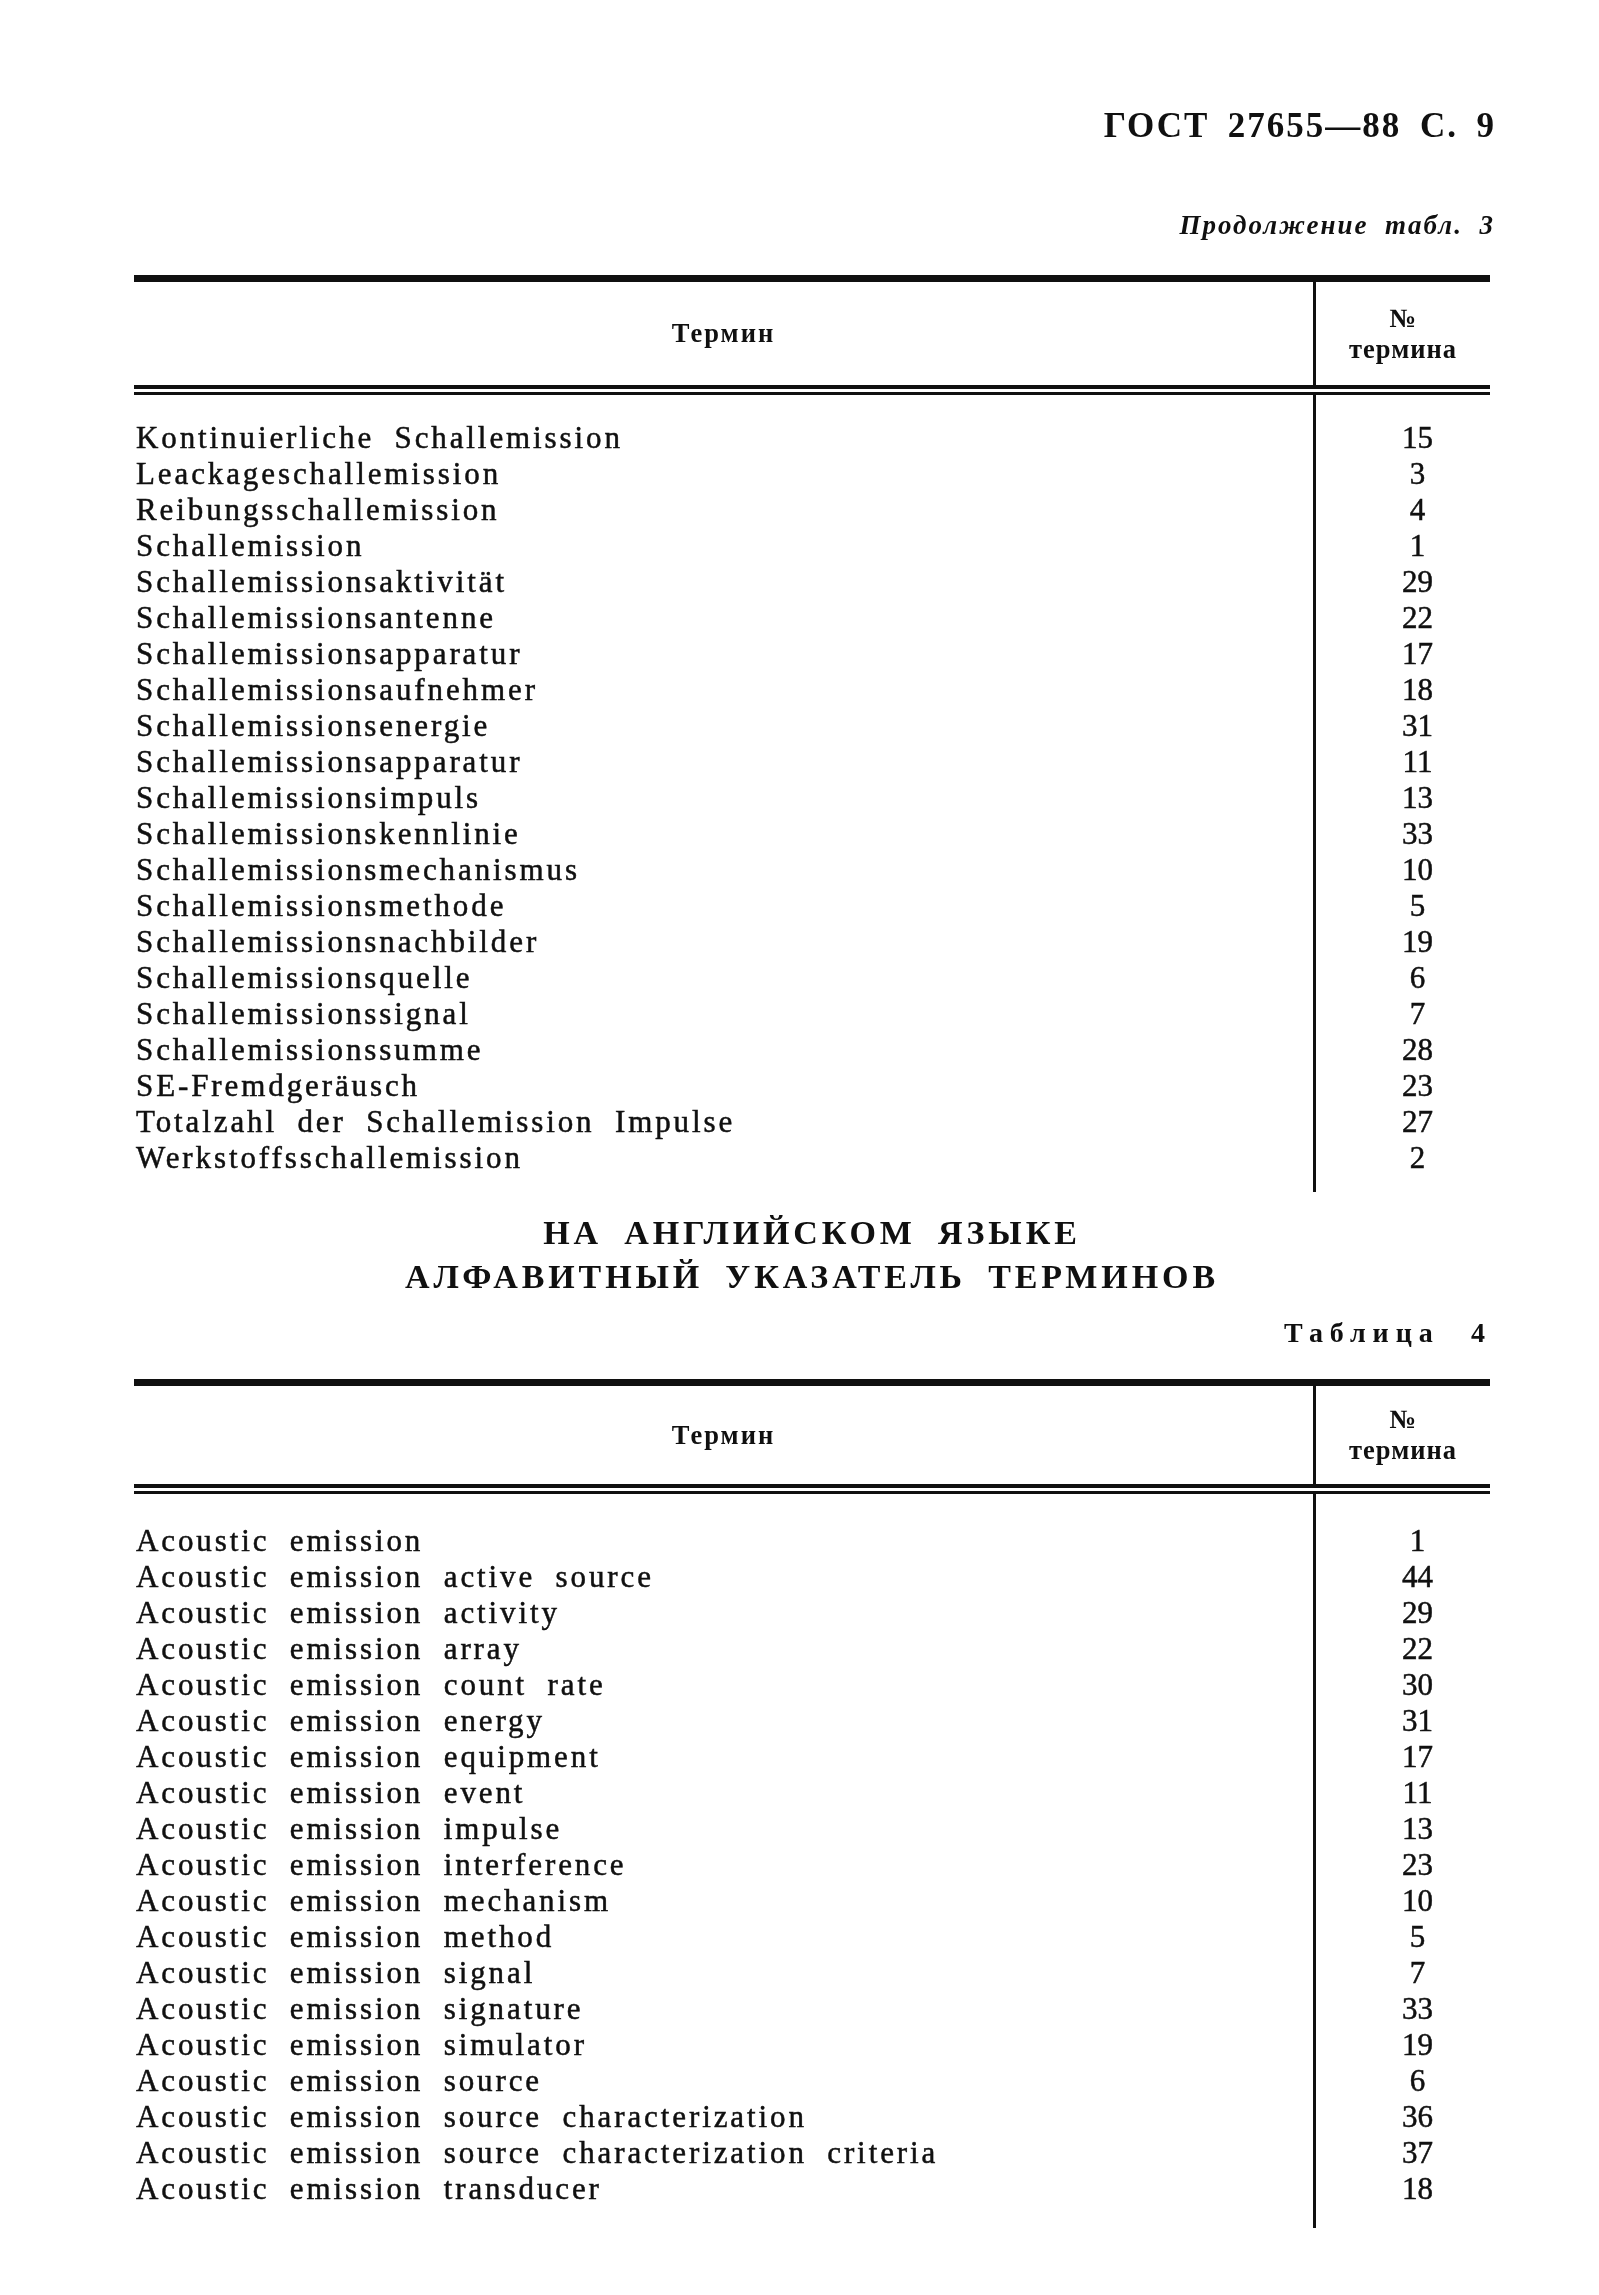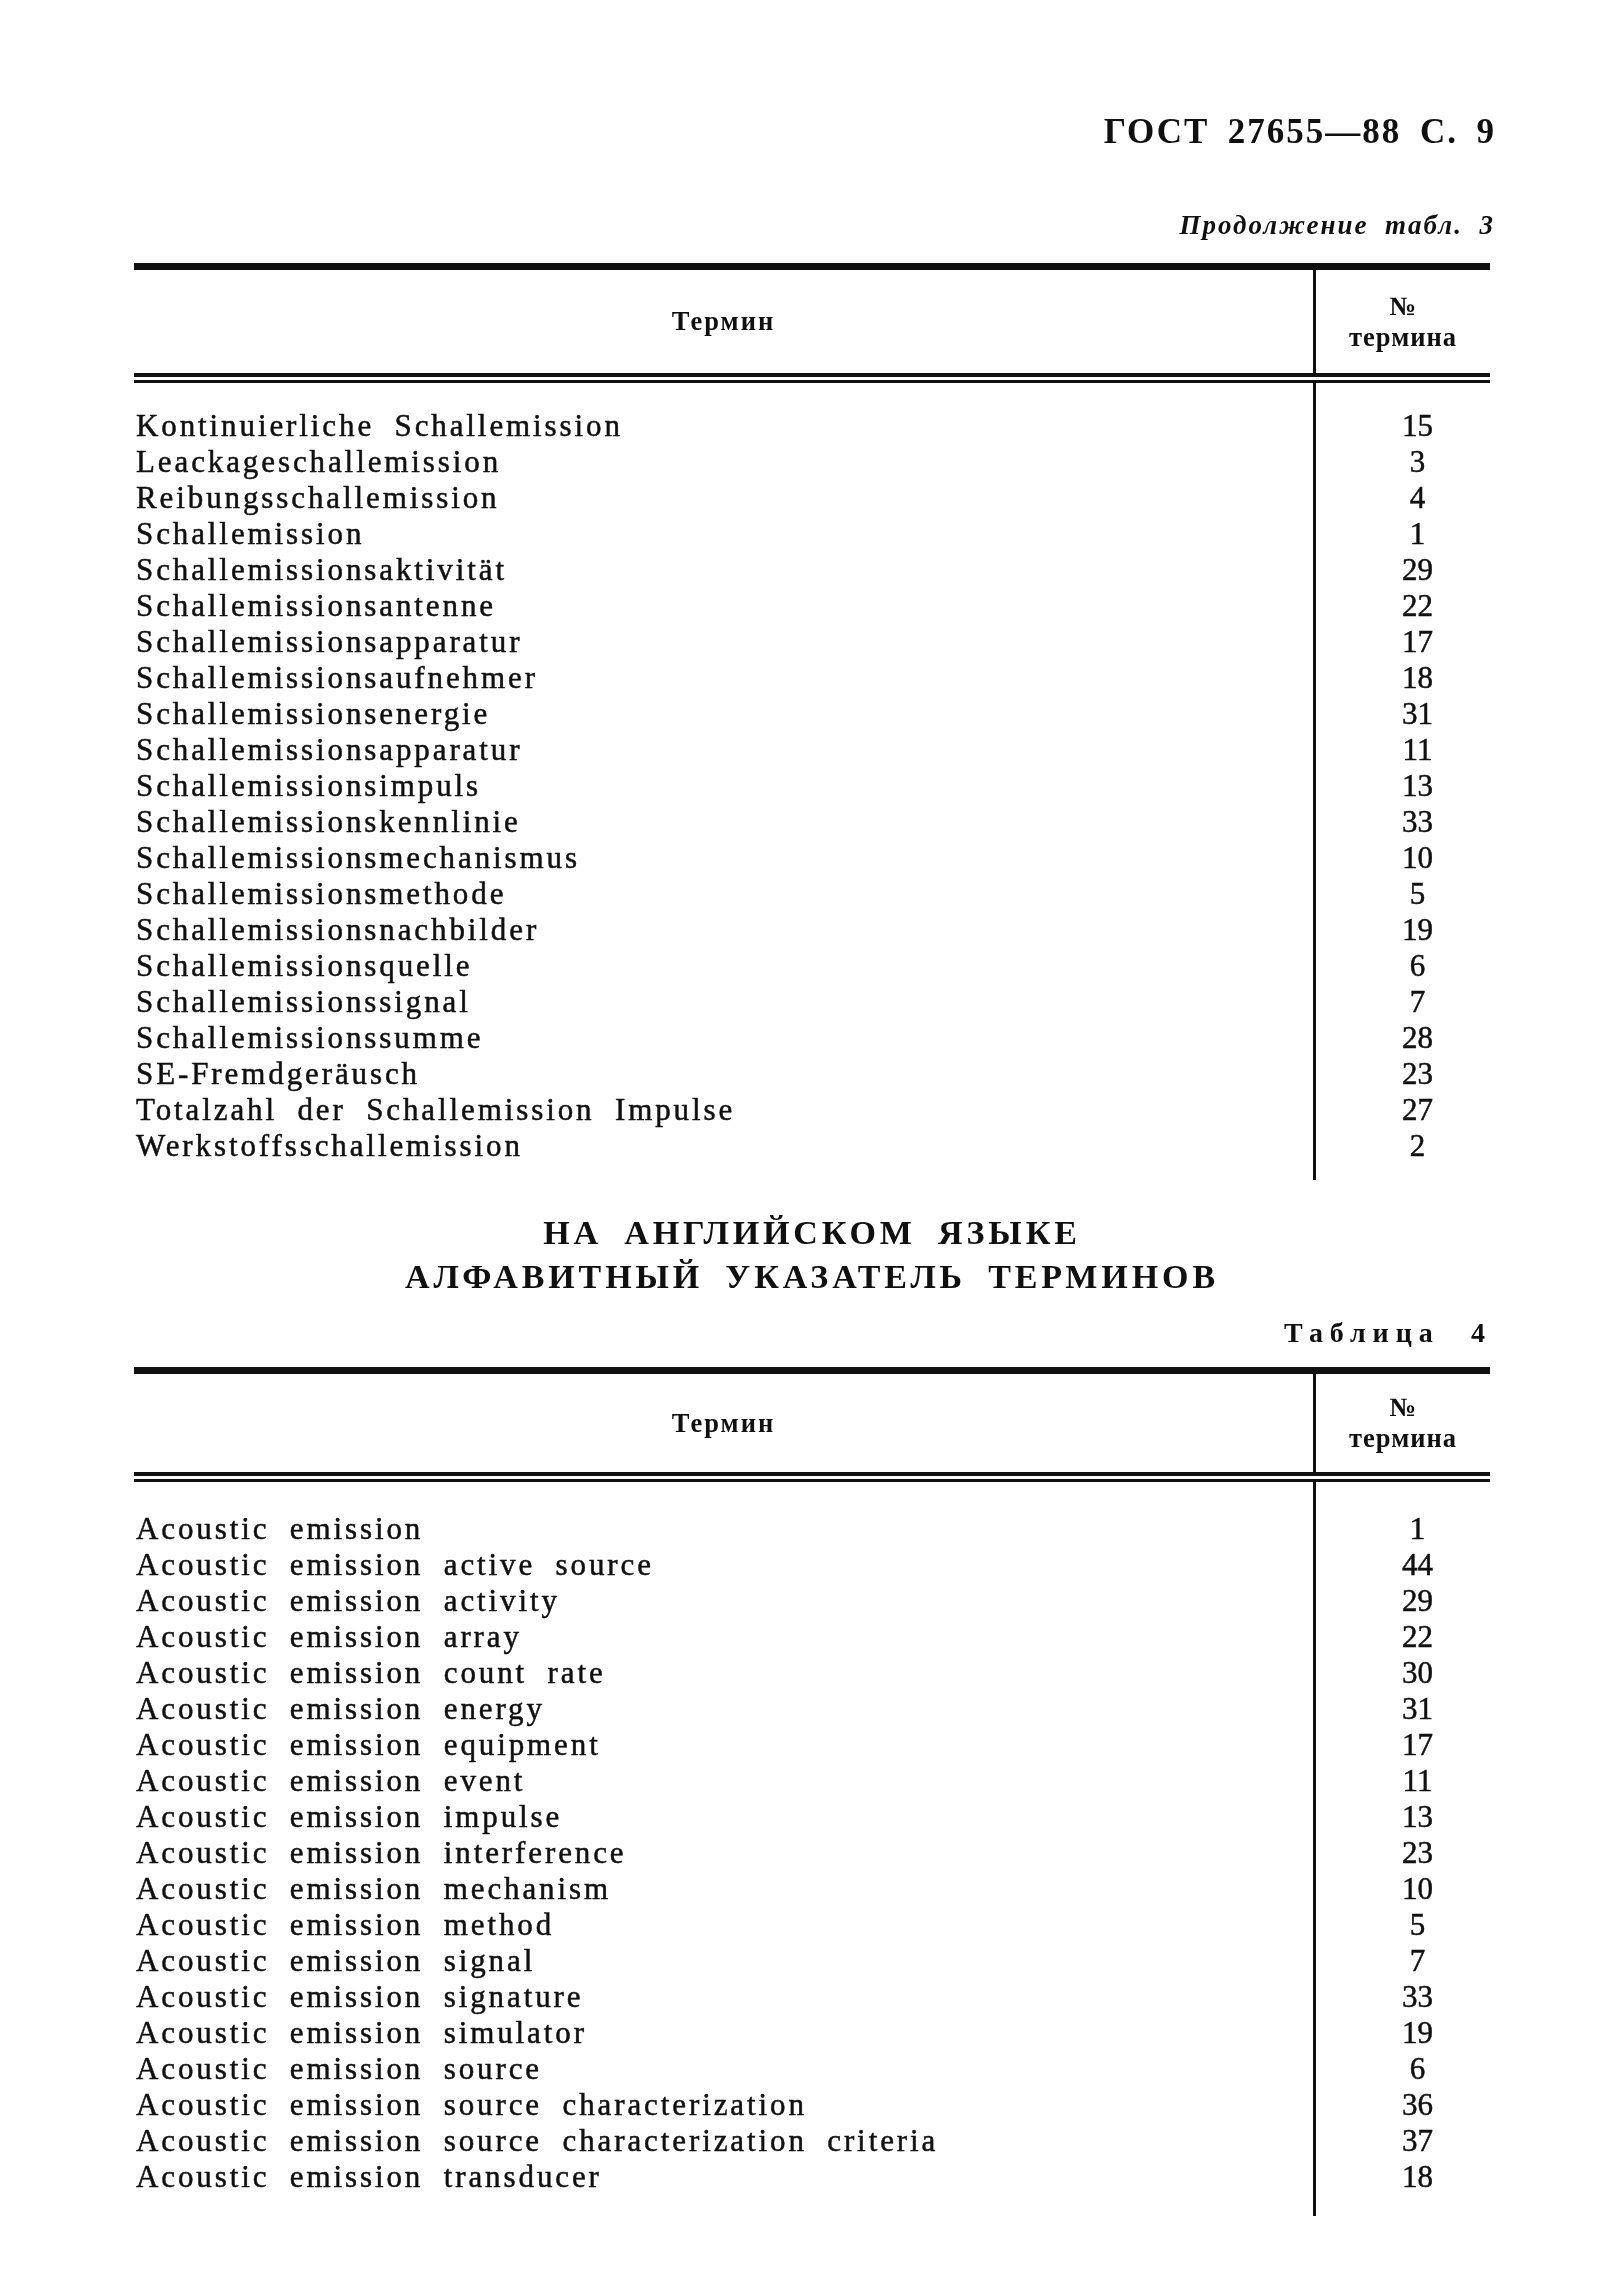--- a/index.html
+++ b/index.html
@@ -10,32 +10,33 @@
   html,body{margin:0;padding:0;}
   body{
     width:1600px;height:2296px;
     background:var(--paper);
     color:var(--ink);
     font-family:"Liberation Serif","DejaVu Serif",serif;
     position:relative;
     overflow:hidden;
   }
   .doc-ref{
-    position:absolute;top:112px;right:104px;
+    position:absolute;top:106px;right:104px;
     font-size:35px;font-weight:bold;letter-spacing:2px;word-spacing:7.8px;
     white-space:nowrap;
   }
   .t3-caption{
     position:absolute;top:210px;right:105px;
     font-size:27px;font-weight:bold;font-style:italic;
     letter-spacing:2px;word-spacing:7.8px;white-space:nowrap;
   }
   .gtable{
     position:absolute;left:134px;width:1356px;
     border-top:7.8px solid var(--ink);
+    margin-top:12px;
   }
   .gtable.t3{top:263px;}
   .gtable.t4{top:1367px;}
   .ghead{display:flex;align-items:stretch;}
   .t3 .ghead{height:103px;}
   .t4 .ghead{height:98px;}
   .hterm{
     flex:1;display:flex;align-items:center;justify-content:center;
     font-size:26.5px;font-weight:bold;letter-spacing:2px;
   }

